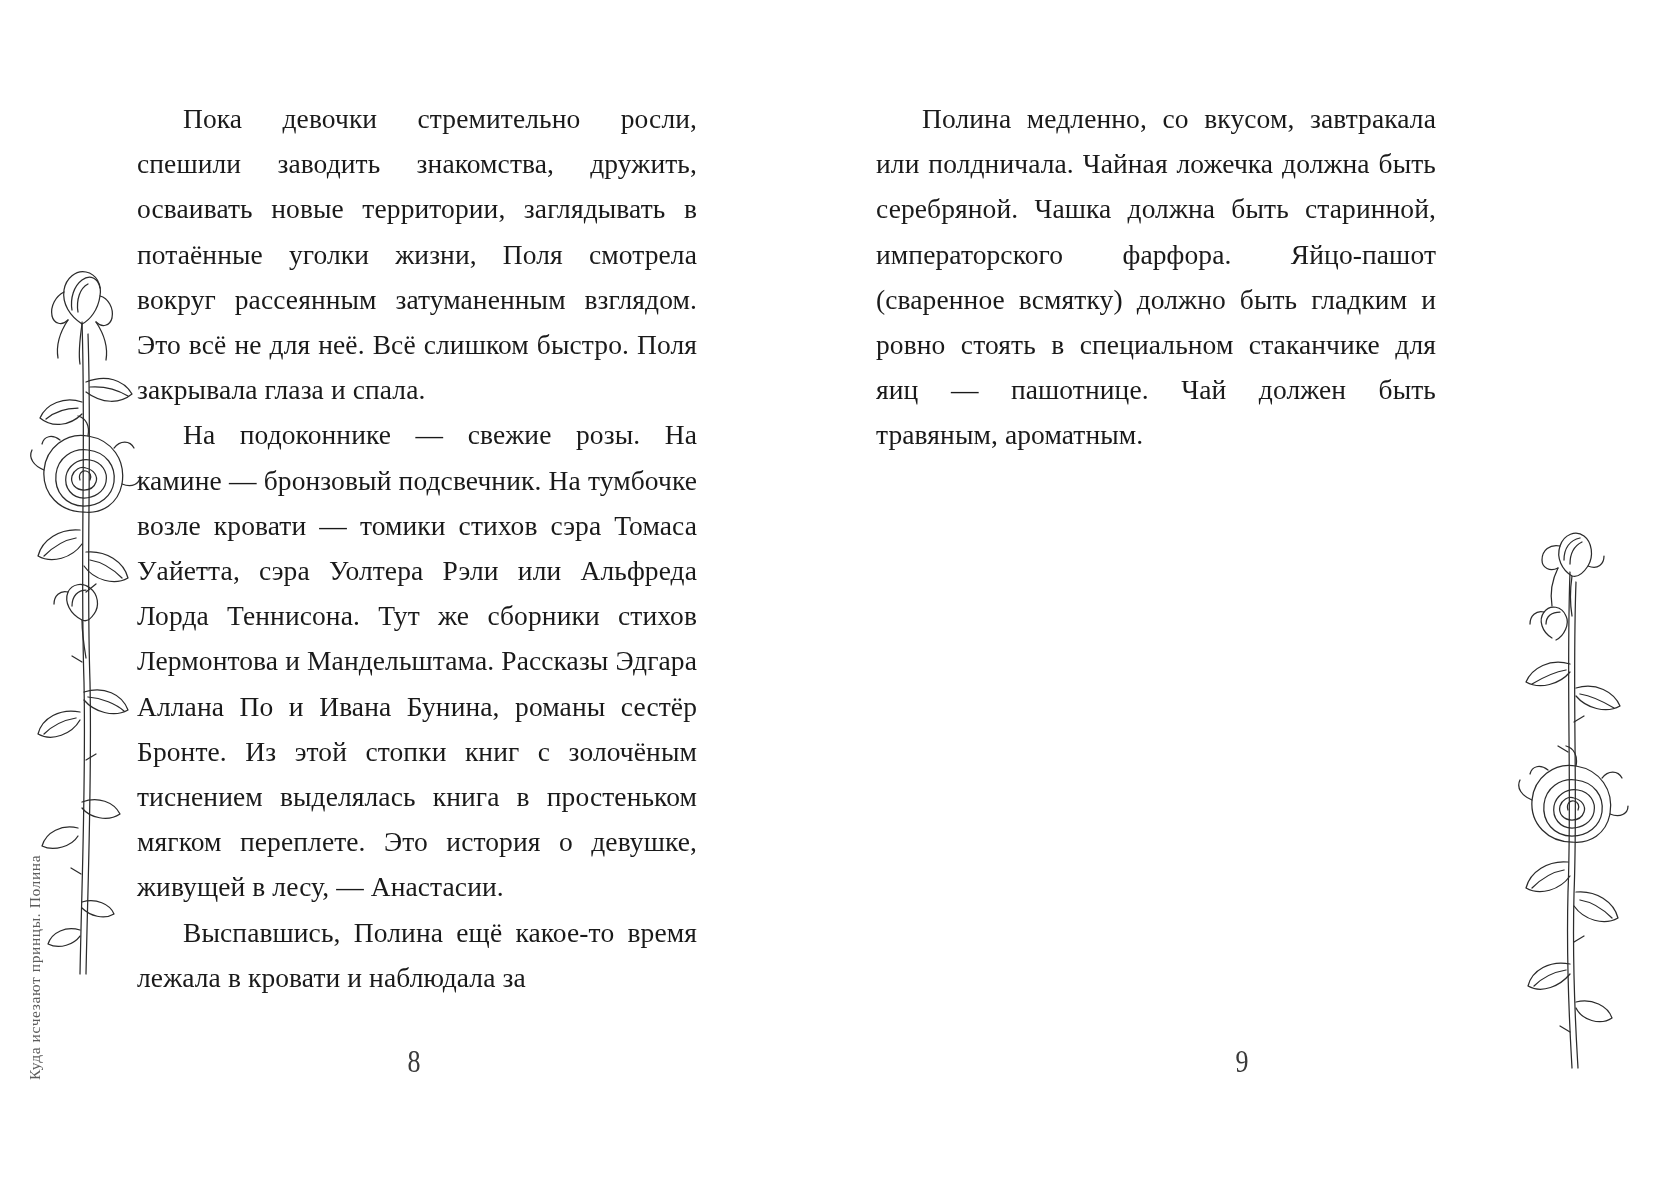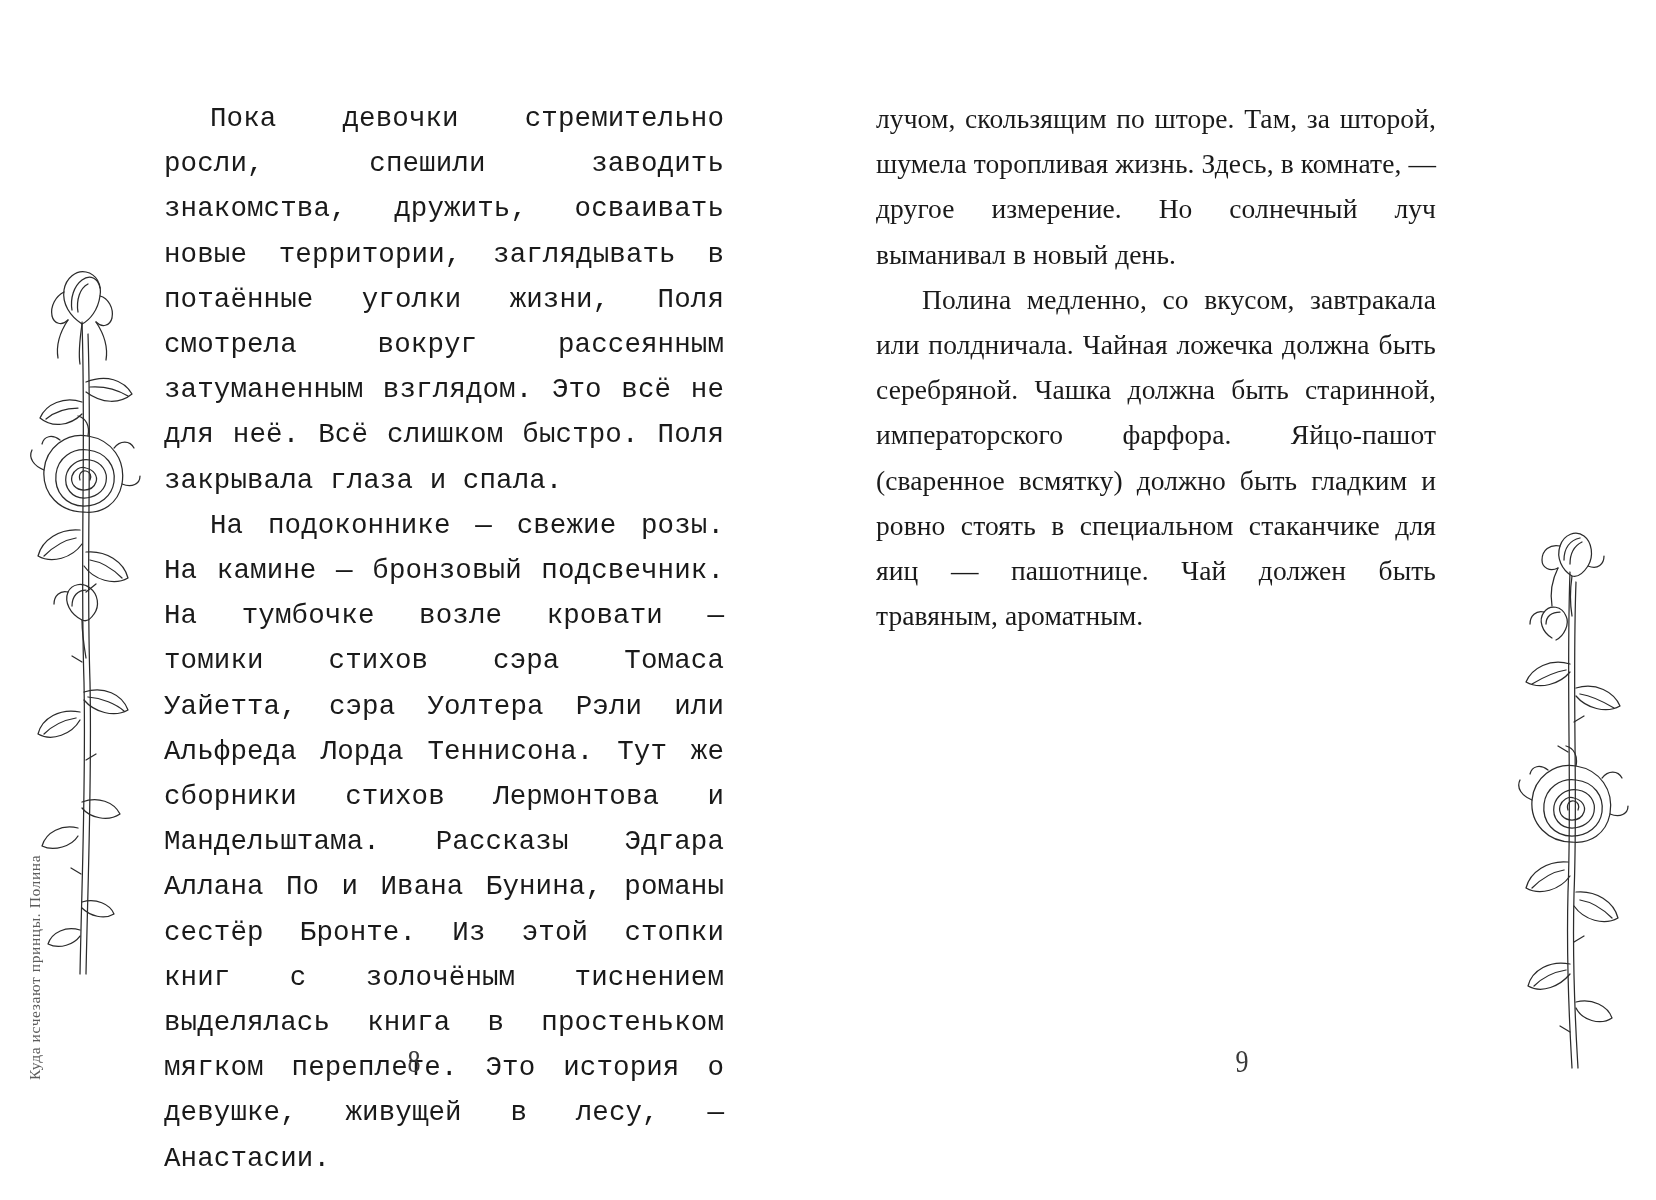--- a/index.html
+++ b/index.html
@@ -37,21 +37,21 @@
     top: 96px;
     width: 560px;
     text-align: justify;
     text-justify: inter-word;
     font-size: 27.5px;
     line-height: 45.2px;
     letter-spacing: 0.1px;
     -webkit-hyphens: none;
     hyphens: none;
   }
-  .page-left .textcol  { left: 164px; font-family: Liberation Mono, monospace; }
+  .page-left .textcol  { left: 137px; }
   .page-right .textcol { left: 48px; }
 
   .textcol p {
     margin: 0;
     text-indent: 46px;
   }
   .textcol p.cont {
     text-indent: 0;
   }
   
@@ -178,20 +178,21 @@
         <path d="M66 498 L76 492"></path>
         <path d="M61 612 L51 606"></path>
       </svg>
     </div>
 
     <div class="running-title">Куда исчезают принцы. Полина</div>
 
     <div class="textcol">
       <p>Пока девочки стремительно росли, спешили заводить знакомства, дружить, осваивать новые территории, заглядывать в потаённые уголки жизни, Поля смотрела вокруг рассеянным затуманенным взглядом. Это всё не для неё. Всё слишком быстро. Поля закрывала глаза и спала.</p>
       <p>На подоконнике — свежие розы. На камине — бронзовый подсвечник. На тумбочке возле кровати — томики стихов сэра Томаса Уайетта, сэра Уолтера Рэли или Альфреда Лорда Теннисона. Тут же сборники стихов Лермонтова и Мандельштама. Рассказы Эдгара Аллана По и Ивана Бунина, романы сестёр Бронте. Из этой стопки книг с золочёным тиснением выделялась книга в простеньком мягком переплете. Это история о девушке, живущей в лесу, — Анастасии.</p>
+      <p>Выспавшись, Полина ещё какое-то время лежала в кровати и наблюдала за</p>
     </div>
 
     <div class="folio">
       <span>8</span>
     </div>
   </div>
 
   <div class="page page-right">
 
     <div class="rose rose-right">
@@ -238,21 +239,20 @@
         <path d="M84 490 C100 486 116 494 120 506 C108 514 90 508 84 496"></path>
 
         <path d="M82 210 L92 204"></path>
         <path d="M76 240 L66 234"></path>
         <path d="M82 430 L92 424"></path>
         <path d="M78 520 L68 514"></path>
       </svg>
     </div>
 
     <div class="textcol">
-      <p class="cont">лучом, скользящим по шторе. Там, за шторой, шумела торопливая жизнь. Здесь, в комнате, — другое измерение. Но солнечный луч выманивал в новый день.</p>
       <p>Полина медленно, со вкусом, завтракала или полдничала. Чайная ложечка должна быть серебряной. Чашка должна быть старинной, императорского фарфора. Яйцо-пашот (сваренное всмятку) должно быть гладким и ровно стоять в специальном стаканчике для яиц — пашотнице. Чай должен быть травяным, ароматным.</p>
     </div>
 
     <div class="folio">
       <span>9</span>
     </div>
   </div>
 
 </div>
 

